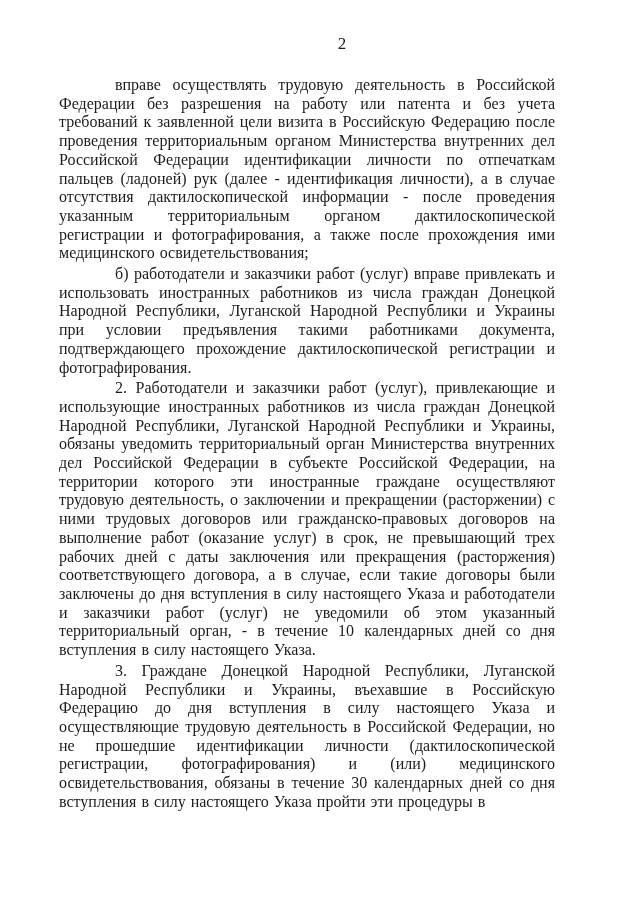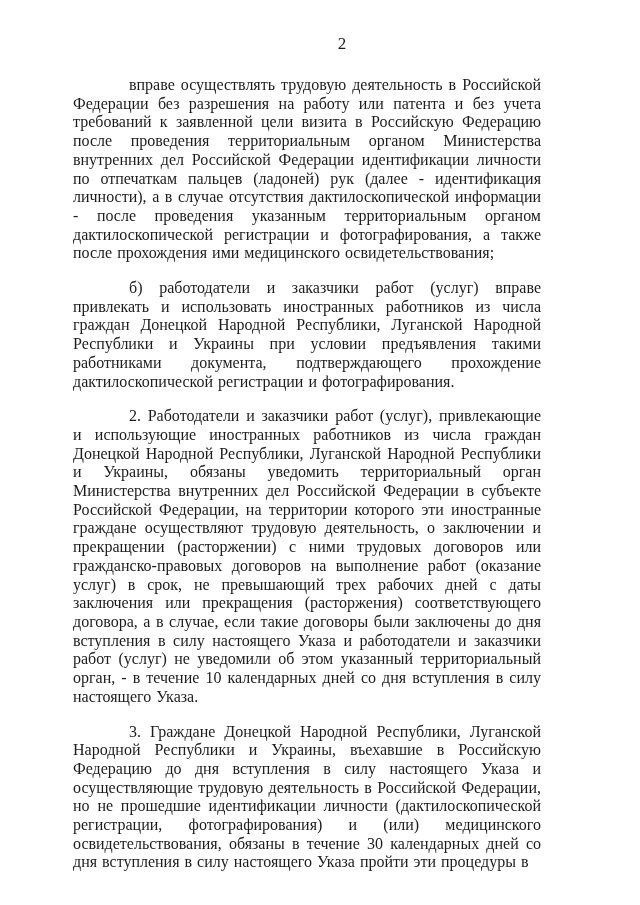--- a/index.html
+++ b/index.html
@@ -25,21 +25,21 @@
   }
   .content {
     margin: 22px 83px 0 57px;     
     width: 500px;
     font-size: 16px;
     line-height: 18.7px;
     text-align: justify;
     text-justify: inter-word;
   }
   .content p {
-    margin: 16px;
+    margin: 2px;
     padding: 0;
     text-indent: 56px;            
     word-spacing: 1px;
   }
 </style>
 </head>
 <body>
 
 <div class="sheet">
   <div class="page-number">2</div>

